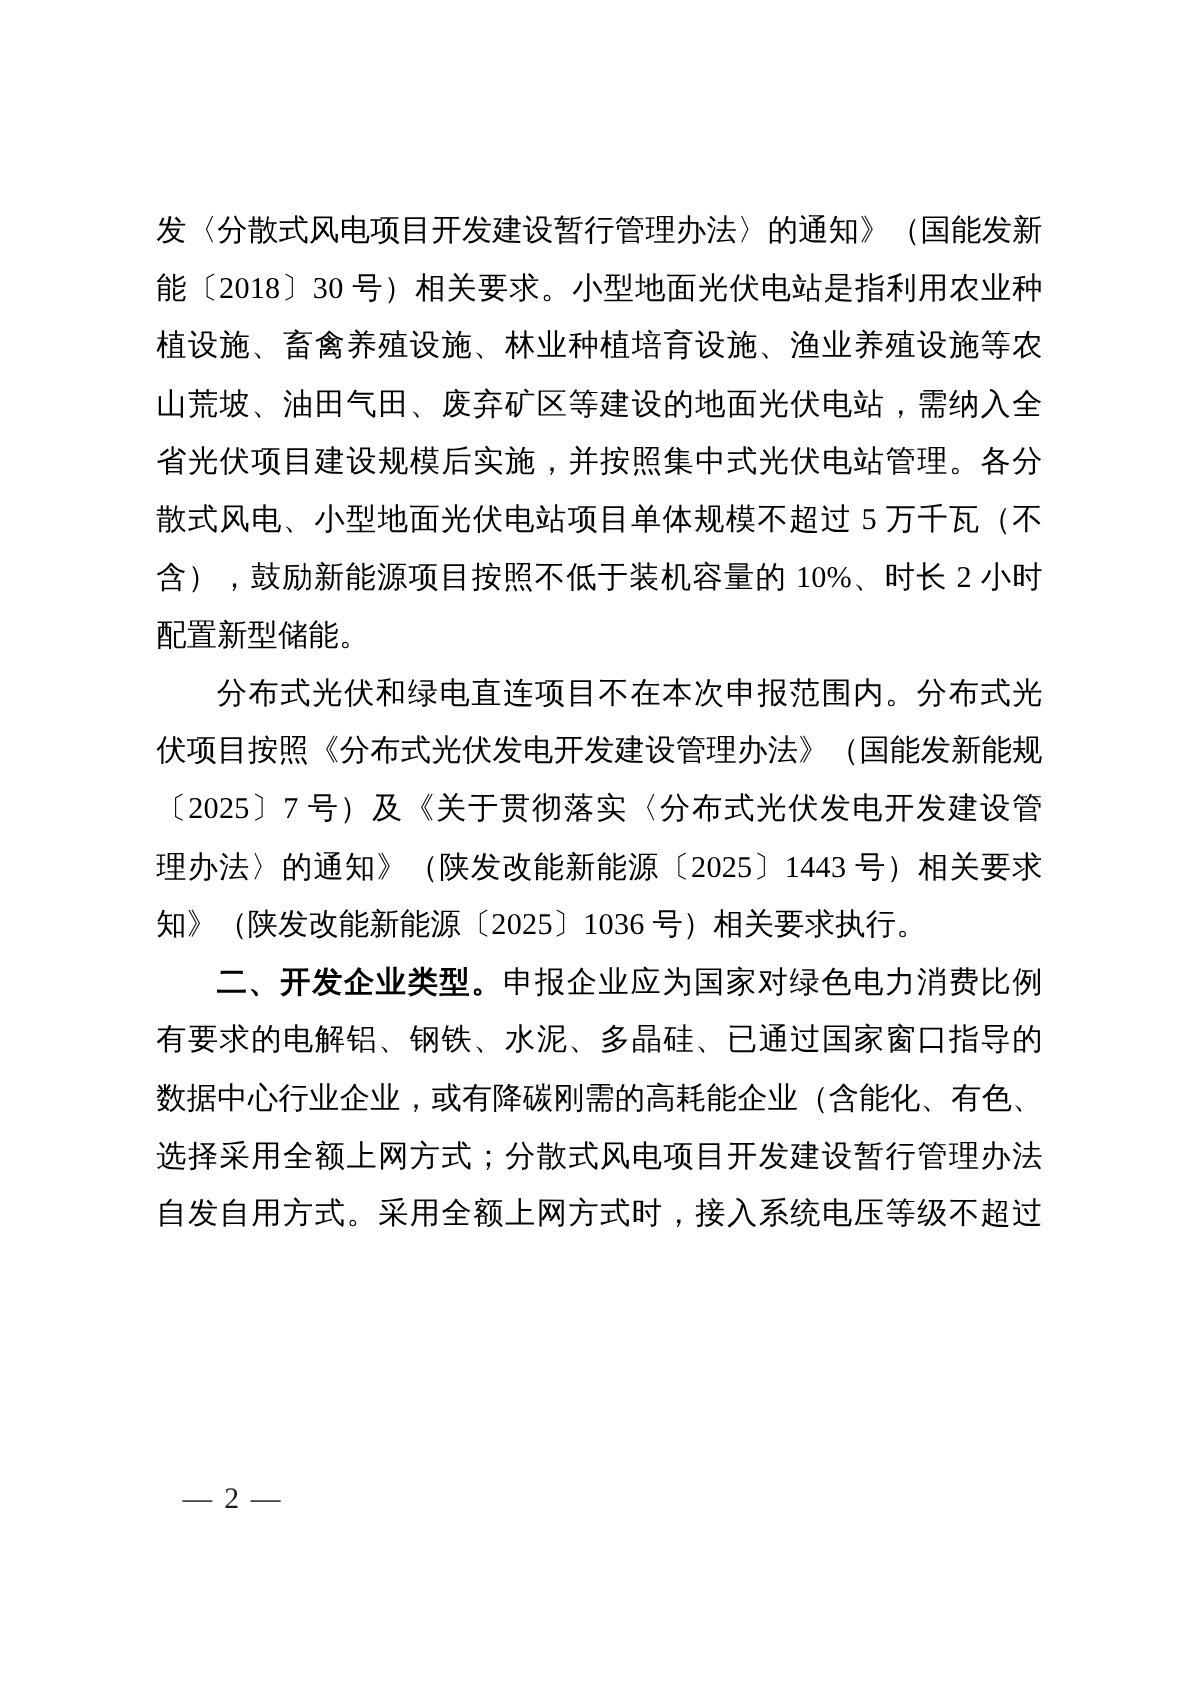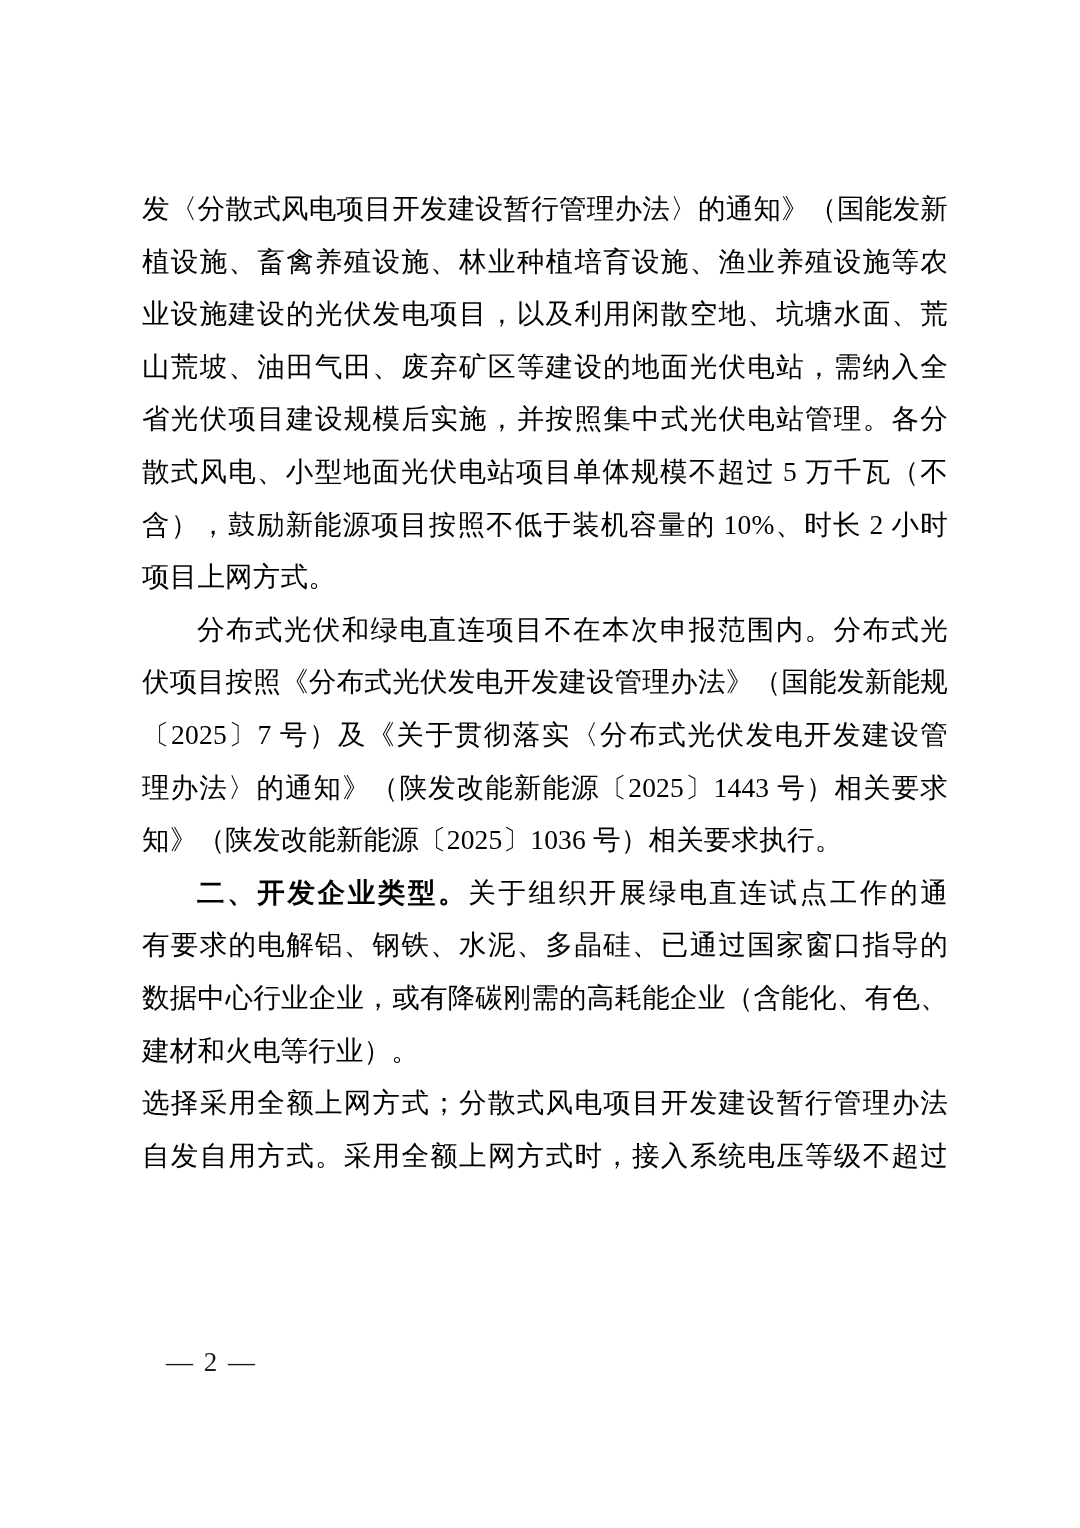--- a/index.html
+++ b/index.html
@@ -55,40 +55,39 @@
     color: #1a1a1a;
   }
 </style>
 </head>
 <body>
 
 <div class="page">
   <div class="body-text">
 
     <div class="ln j">发〈分散式风电项目开发建设暂行管理办法〉的通知》（国能发新</div>
+    <div class="ln j">能〔2018〕30 号）相关要求。小型地面光伏电站是指利用农业种</div>
     <div class="ln j">植设施、畜禽养殖设施、林业种植培育设施、渔业养殖设施等农</div>
-    <div class="ln j">业设施建设的光伏发电项目，以及利用闲散空地、坑塘水面、荒</div>
     <div class="ln j">山荒坡、油田气田、废弃矿区等建设的地面光伏电站，需纳入全</div>
     <div class="ln j">省光伏项目建设规模后实施，并按照集中式光伏电站管理。各分</div>
     <div class="ln j">散式风电、小型地面光伏电站项目单体规模不超过 5 万千瓦（不</div>
     <div class="ln j">含），鼓励新能源项目按照不低于装机容量的 10%、时长 2 小时</div>
-    <div class="ln">项目上网方式。</div>
+    <div class="ln">配置新型储能。</div>
 
     <div class="ln j ind">分布式光伏和绿电直连项目不在本次申报范围内。分布式光</div>
     <div class="ln j">伏项目按照《分布式光伏发电开发建设管理办法》（国能发新能规</div>
     <div class="ln j">〔2025〕7 号）及《关于贯彻落实〈分布式光伏发电开发建设管</div>
     <div class="ln j">理办法〉的通知》（陕发改能新能源〔2025〕1443 号）相关要求</div>
     <div class="ln">知》（陕发改能新能源〔2025〕1036 号）相关要求执行。</div>
 
     <div class="ln j ind">
-      <span class="lead">二、开发企业类型。</span><span>关于组织开展绿电直连试点工作的通</span>
+      <span class="lead">二、开发企业类型。</span><span>申报企业应为国家对绿色电力消费比例</span>
     </div>
     <div class="ln j">有要求的电解铝、钢铁、水泥、多晶硅、已通过国家窗口指导的</div>
     <div class="ln j">数据中心行业企业，或有降碳刚需的高耗能企业（含能化、有色、</div>
-    <div class="ln">建材和火电等行业）。</div>
 
     <div class="ln j">选择采用全额上网方式；分散式风电项目开发建设暂行管理办法</div>
     <div class="ln j">自发自用方式。采用全额上网方式时，接入系统电压等级不超过</div>
 
   </div>
 
   <div class="footer">— 2 —</div>
 </div>
 
 </body></html>

